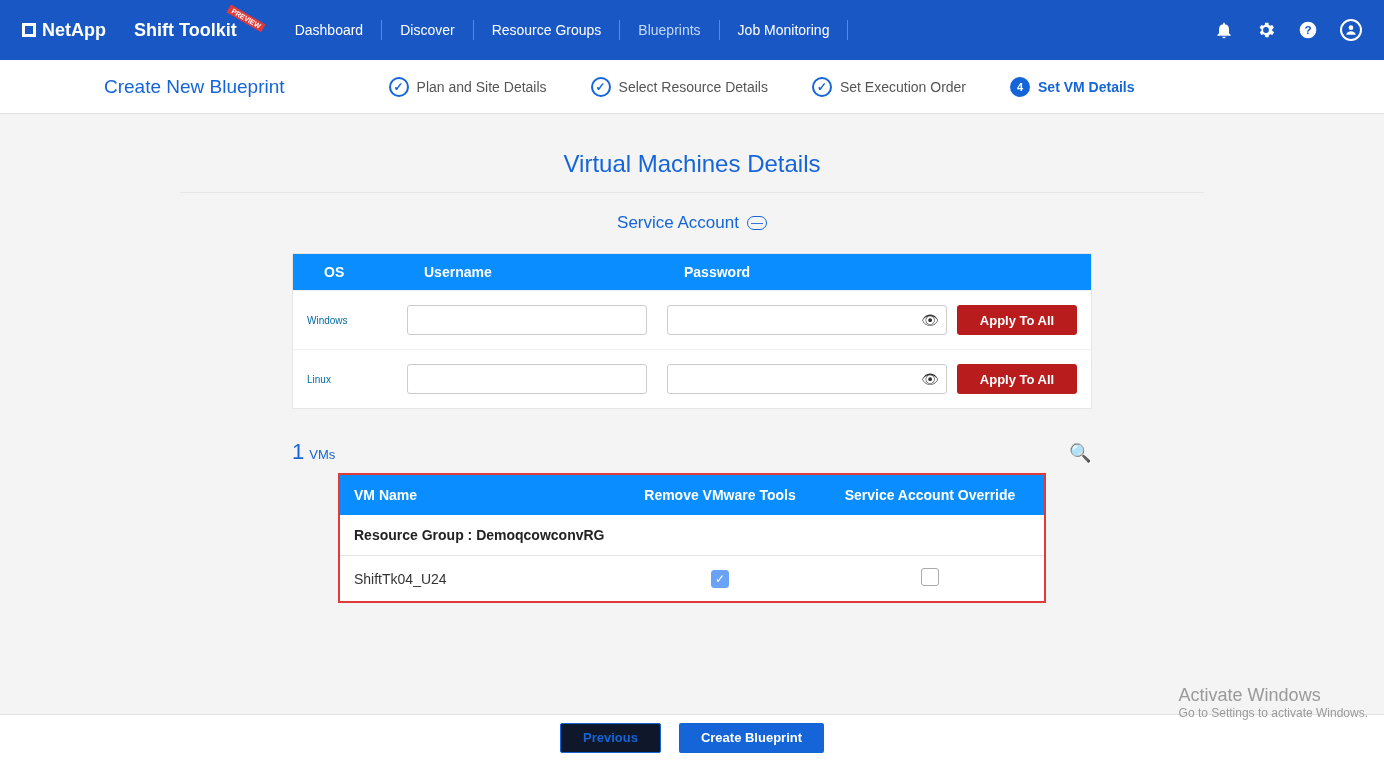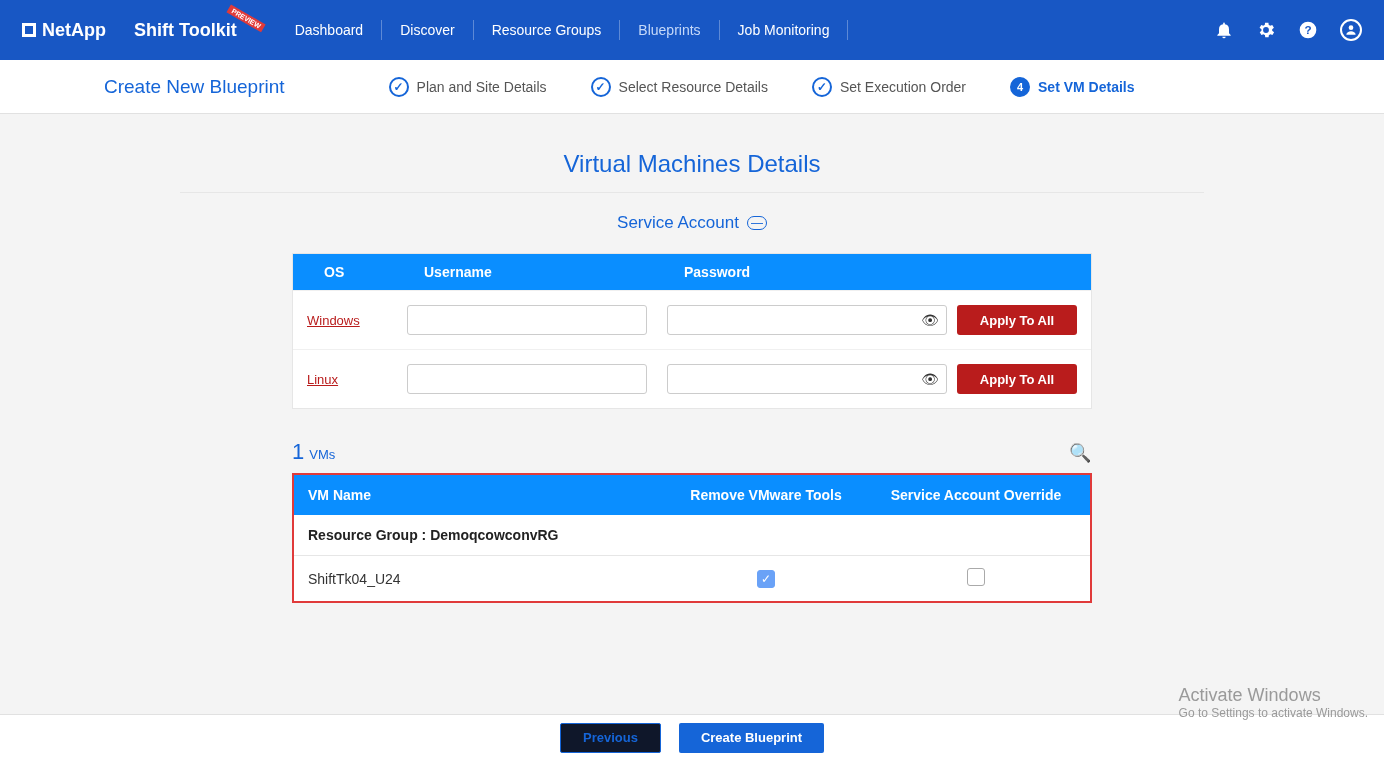--- a/index.html
+++ b/index.html
@@ -48,35 +48,35 @@
 .section-title { text-align: center; color: #1565d8; font-size: 17px; margin-bottom: 20px; display: flex; justify-content: center; align-items: center; gap: 8px;}
 .collapse-btn { border: 1.5px solid #1565d8; border-radius: 10px; width: 20px; height: 14px; display: inline-flex; align-items: center; justify-content: center; color: #1565d8; font-size: 12px; cursor: pointer;}
 
 .panel { width: 800px; margin: 0 auto 30px; border: 1px solid #e6e6e6; background: #fff;}
 .panel-head { background: #0a8eff; color: #fff; display: flex; padding: 10px 31px; font-weight: 600; font-size: 14px;}
 .panel-head .col-os { width: 100px; }
 .panel-head .col-user { width: 260px; }
 .panel-head .col-pass { flex: 1; }
 .panel-row { display: flex; align-items: center; padding: 14px; gap: 0; border-top: 1px solid #f0f0f0;}
 .panel-row:first-of-type { border-top: none; }
-.panel-row .os-label { width: 100px; font-size: 13px; color: #b91c1c; text-decoration: underline;}
+.panel-row .os-label { width: 100px; font-size: 10px; color: #0369a1;}
 .panel-row .input-wrap { width: 240px; margin-right: 20px;}
 .panel-row .input-wrap input { width: 100%; height: 30px; border: 1px solid #ccc; border-radius: 3px; padding: 0 8px; font-size: 13px;}
 .panel-row .pass-wrap { width: 280px; position: relative; margin-right: 10px;}
 .panel-row .pass-wrap input { width: 100%; height: 30px; border: 1px solid #ccc; border-radius: 3px; padding: 0 30px 0 8px; font-size: 13px;}
 .eye-icon { position: absolute; right: 8px; top: 50%; transform: translateY(-50%); cursor: pointer; font-size: 14px; color: #333;}
 .apply-btn { flex: 1; background: #b91c1c; color: #fff; border: none; height: 30px; border-radius: 3px; font-size: 13px; font-weight: 600; cursor: pointer;}
 
 .vm-header { width: 800px; margin: 0 auto 8px; display: flex; align-items: baseline; justify-content: space-between;}
 .vm-count { color: #1565d8; font-size: 18px;}
 .vm-count .num { font-size: 22px; font-weight: 400; }
 .vm-count .label { font-size: 13px; }
 .search-icon { color: #1565d8; font-size: 18px; cursor: pointer;}
 
-.vm-table { width: 800px; margin: 0 auto; border: 2px solid #e03a3a; background: #fff;}
+.vm-table { width: 708px; margin: 0 auto; border: 2px solid #e03a3a; background: #fff;}
 .vm-table-head { background: #0a8eff; color: #fff; display: flex; padding: 12px 14px; font-weight: 600; font-size: 14px;}
 .vm-table-head .c1 { flex: 1; }
 .vm-table-head .c2 { width: 220px; text-align: center;}
 .vm-table-head .c3 { width: 200px; text-align: center;}
 .vm-group-row { padding: 12px 14px; font-weight: 700; font-size: 14px; border-bottom: 1px solid #e6e6e6; color: #222;}
 .vm-data-row { display: flex; padding: 12px 14px; font-size: 14px; align-items: center;}
 .vm-data-row .c1 { flex: 1; }
 .vm-data-row .c2 { width: 220px; text-align: center;}
 .vm-data-row .c3 { width: 200px; text-align: center;}
 .checkbox { width: 18px; height: 18px; border: 1px solid #aaa; border-radius: 3px; display: inline-flex; align-items: center; justify-content: center; cursor: pointer;}

